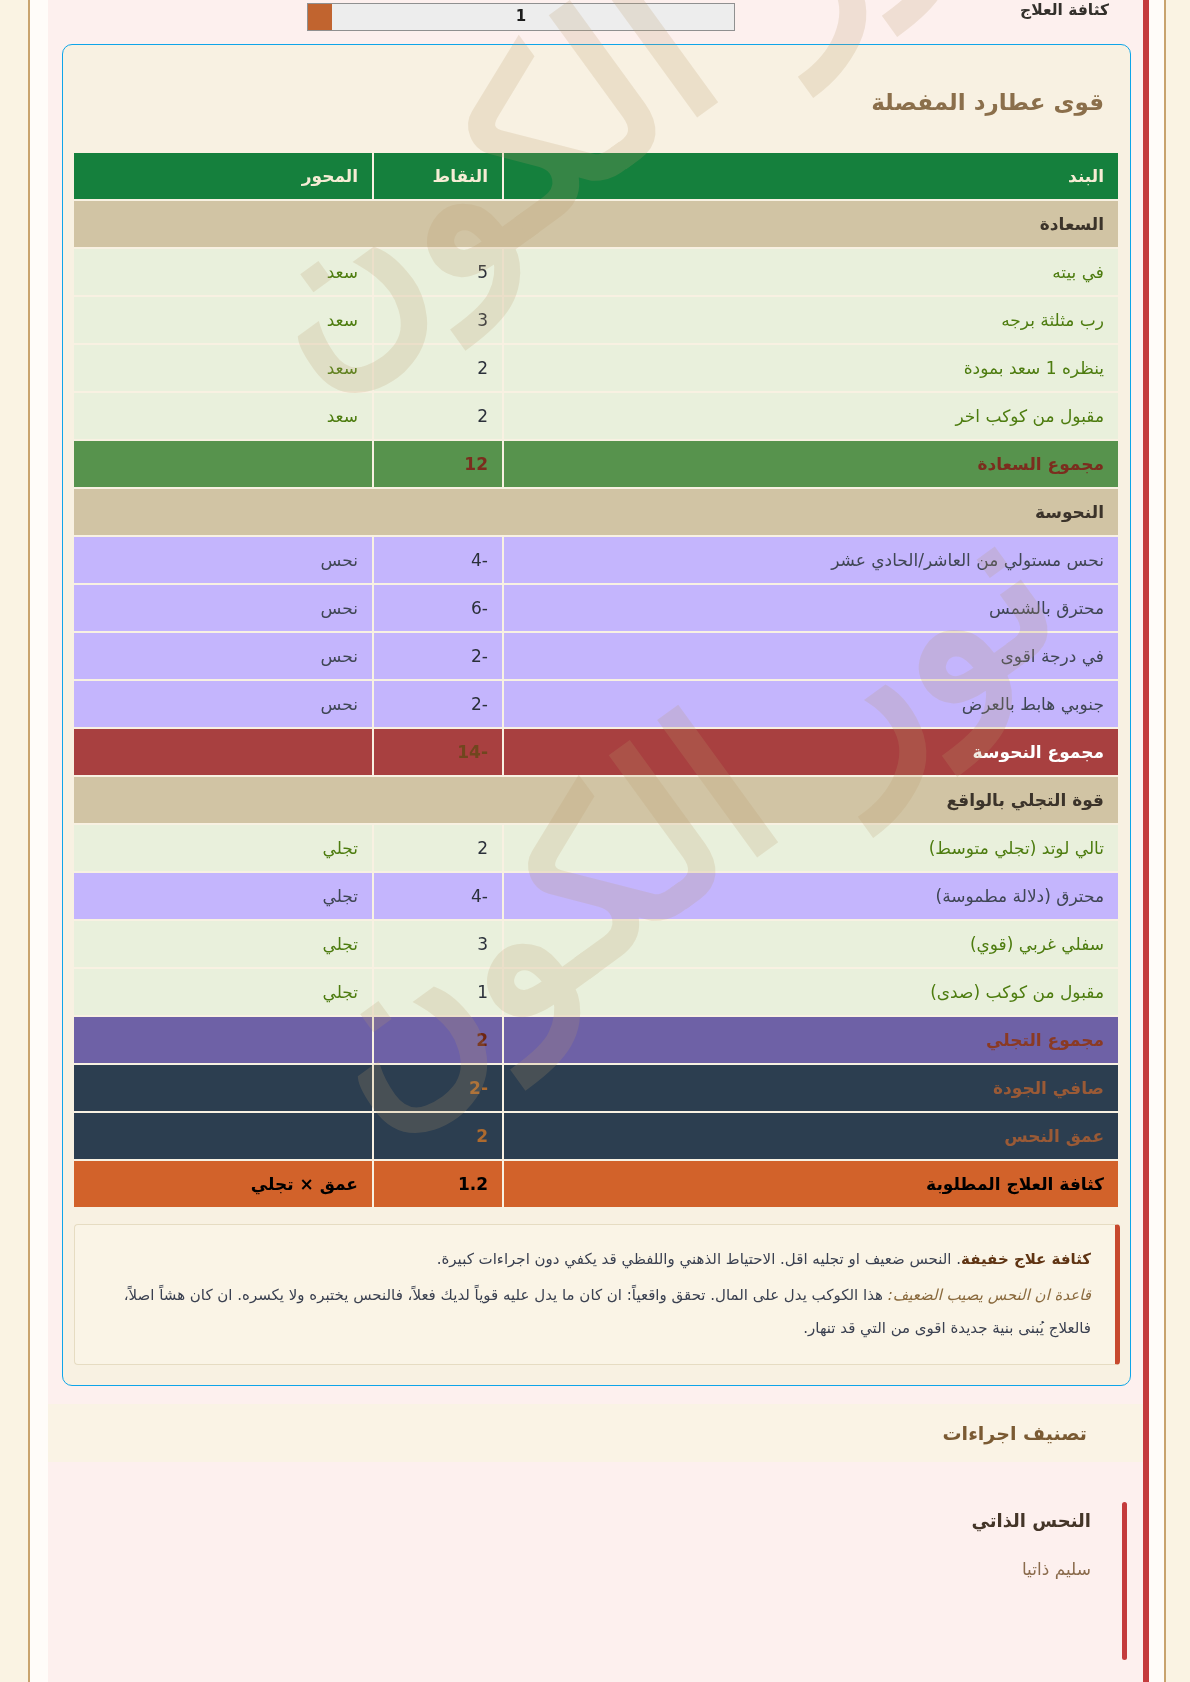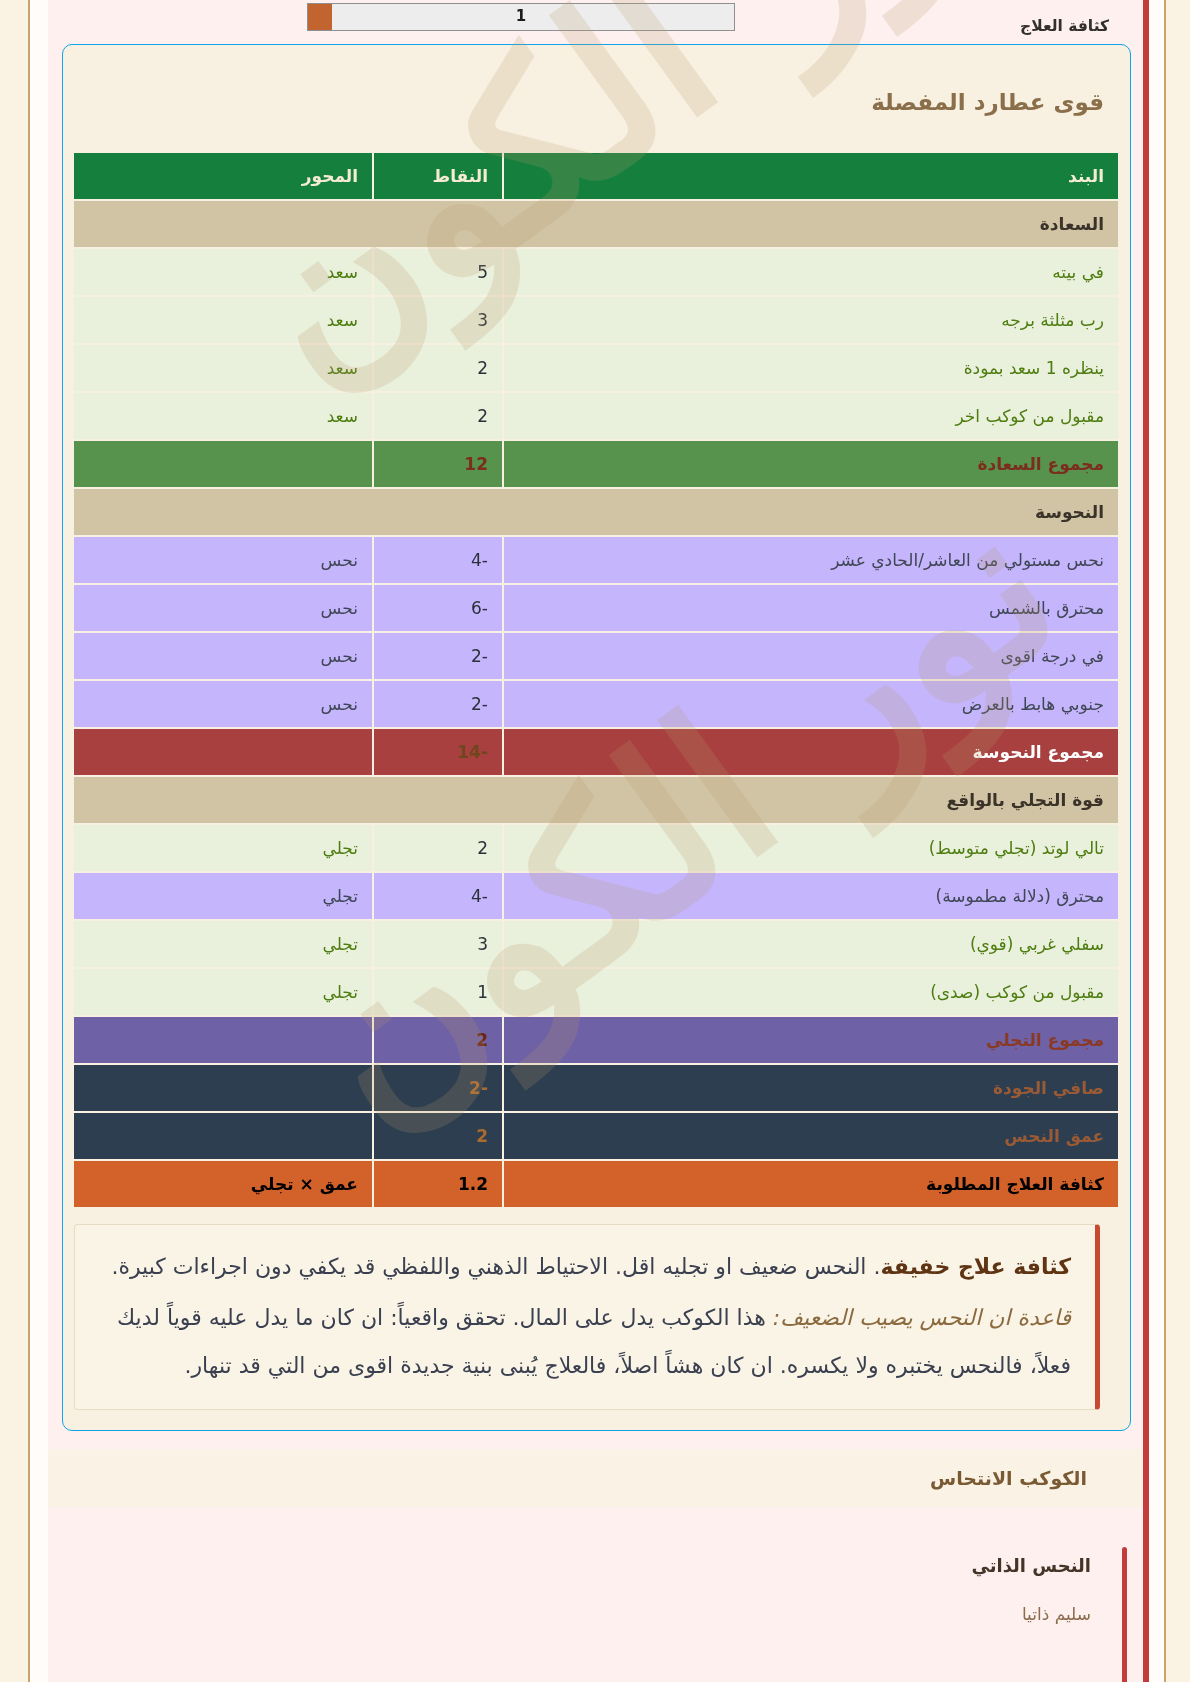--- a/index.html
+++ b/index.html
@@ -7,21 +7,21 @@
   .stage { position:relative; width:1190px; height:1682px; overflow:hidden; background:#faf3e3; }
 
   .frame { position:absolute; left:28px; top:0; bottom:0; width:1134px;
            border-left:2px solid #c8a36e; border-right:2px solid #c8a36e; background:#fffcf9; }
 
   .content { position:absolute; left:48px; top:0; bottom:0; width:1095px;
              background:#fdf0ee; border-right:6px solid #c43b3c; direction:rtl; }
 
   
   .topbar { position:relative; height:34px; }
-  .topbar-label { position:absolute; right:34px; top:17px; font-size:15.5px; font-weight:bold; color:#33302b; }
+  .topbar-label { position:absolute; right:34px; top:1px; font-size:15.5px; font-weight:bold; color:#33302b; }
   .meter { position:absolute; left:259px; top:3px; width:426px; height:26px; background:#ededed;
            border:1px solid #909090; }
   .meter-fill { position:absolute; left:0; top:0; bottom:0; width:24px; background:#c1642f; }
   .meter-value { position:absolute; left:0; right:0; top:3px; text-align:center; font-size:15px;
                  font-weight:bold; color:#1c1c1c; direction:ltr; }
 
   
   .card { margin:10px 12px 0 14px; background:#f8f1e2; border:1px solid #0ea5e9; border-radius:10px;
           padding:28px 10px 16px 9px; }
   .card h1 { font-size:23px; color:#8b6f4b; margin:16px 16px 36px 0; font-weight:bold; }
@@ -42,23 +42,23 @@
   .row-total-green td  { background:#57934d; color:#7b2d1e; font-weight:bold; }
   .row-total-red td    { background:#a84040; color:#ffffff; font-weight:bold; }
   .row-total-red td.c-points { color:#70461e; }
   .row-total-purple td { background:#6e61a6; color:#8a3a24; font-weight:bold; }
   .row-total-purple td.c-points { color:#6d2512; }
   .row-navy td   { background:#2c3e50; color:#9a5a36; font-weight:bold; }
   .row-navy td.c-points { color:#ad6a2e; }
   .row-orange td { background:#d2622a; color:#000000; font-weight:bold; }
 
   
-  .note { margin:15px 20px 4px 2px; background:#faf4e6; border:1px solid #e6dcc2;
+  .note { margin:15px 0 4px 2px; background:#faf4e6; border:1px solid #e6dcc2;
           border-right:5px solid #c7492e; border-radius:4px; padding:14px 24px 16px 24px;
-          line-height:2.15; font-size:22px; color:#3a4050; }
+          line-height:2.15; font-size:15px; color:#3a4050; }
   .note p { margin:4px 0; }
   .note-lead { color:#5f3413; font-weight:bold; }
   .note-rule { color:#8a6a3e; font-style:italic; }
 
   
   .strip { margin-top:18px; background:#faf3e5; height:58px; display:flex; align-items:center;
            padding-right:56px; }
   .strip h2 { font-size:19px; color:#7a5a33; margin:0; font-weight:bold; }
 
   
@@ -209,21 +209,21 @@
           </tbody>
       </table>
 
       <div class="note">
         <p><span class="note-lead">كثافة علاج خفيفة</span><span>. النحس ضعيف او تجليه اقل. الاحتياط الذهني واللفظي قد يكفي دون اجراءات كبيرة.</span></p>
         <p><span class="note-rule">قاعدة ان النحس يصيب الضعيف:</span><span> هذا الكوكب يدل على المال. تحقق واقعياً: ان كان ما يدل عليه قوياً لديك فعلاً، فالنحس يختبره ولا يكسره. ان كان هشاً اصلاً، فالعلاج يُبنى بنية جديدة اقوى من التي قد تنهار.</span></p>
       </div>
     </div>
 
     <div class="strip">
-      <h2>الكوكب الانتحاس</h2>
+      <h2>تصنيف اجراءات</h2>
     </div>
 
     <div class="self-block">
       <div class="self-bar"></div>
       <div class="self-title">النحس الذاتي</div>
       <div class="self-value">سليم ذاتيا</div>
     </div>
 
     <div class="wm wm1">نور الكون</div>
     <div class="wm wm2">نور الكون</div>

